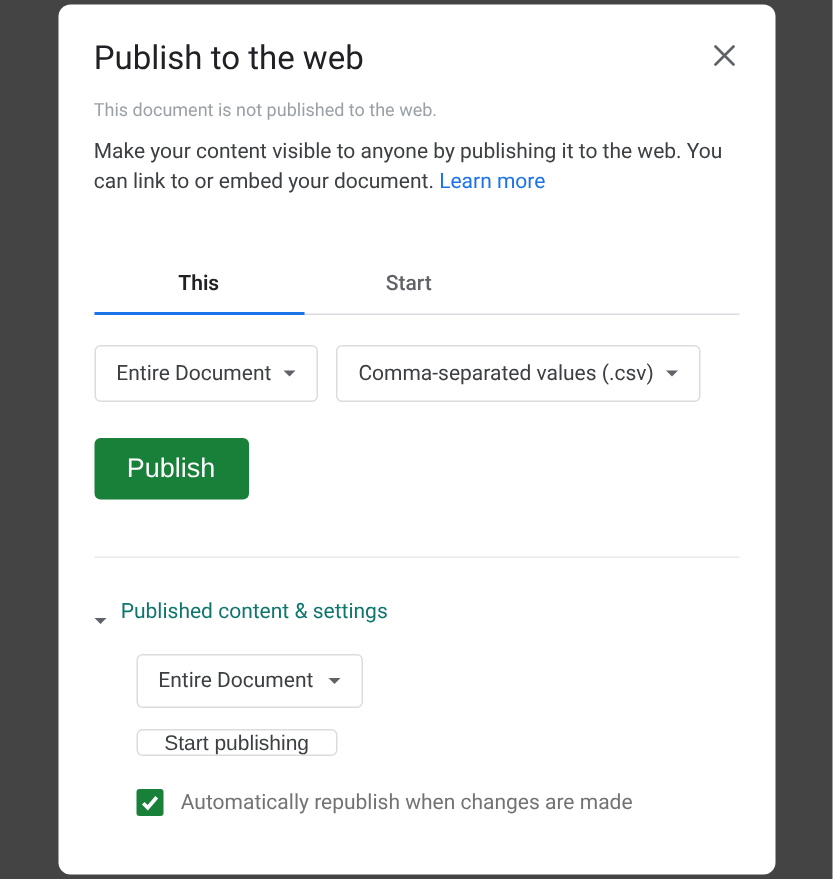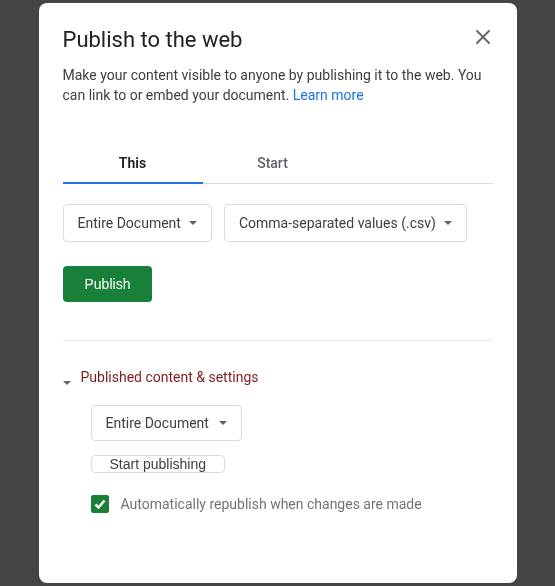--- a/index.html
+++ b/index.html
@@ -105,36 +105,36 @@
     border-left: 4px solid transparent;
     border-right: 4px solid transparent;
     border-top: 4px solid #5f6368;
   }
   .publish-btn {
     background: #188038;
     color: #fff;
     border: none;
     border-radius: 4px;
     padding: 10px 22px;
-    font-size: 14px;
+    font-size: 18px;
     font-weight: 500;
     cursor: pointer;
     text-align: center;
   }
   .divider {
     border: none;
     border-top: 1px solid #e8eaed;
     margin: 38px 0 28px 0;
   }
   .section-header {
     display: flex;
     align-items: flex-end;
     gap: 10px;
     font-size: 14px;
-    color: #7f1d1d;
+    color: #0f766e;
     cursor: pointer;
     margin-bottom: 20px;
   }
   .section-body {
     padding-left: 28px;
   }
   .select-small {
     border: 1px solid #dadce0;
     border-radius: 4px;
     padding: 9px 14px;
@@ -189,20 +189,21 @@
 <div class="dialog">
 
   <div class="title">Publish to the web</div>
 
   <div class="close">
     <svg viewBox="0 0 14 14">
       <path d="M1 1 L13 13 M13 1 L1 13" stroke="#5f6368" stroke-width="1.8" stroke-linecap="round"></path>
     </svg>
   </div>
 
+  <div class="status-text">This document is not published to the web.</div>
 
   <div class="description">
     <span>Make your content visible to anyone by publishing it to the web. You can link to or embed your document. </span><a class="learn-more">Learn more</a>
   </div>
 
   <div class="tabs">
     <div class="tab active">This</div>
     <div class="tab">Start</div>
   </div>
 

